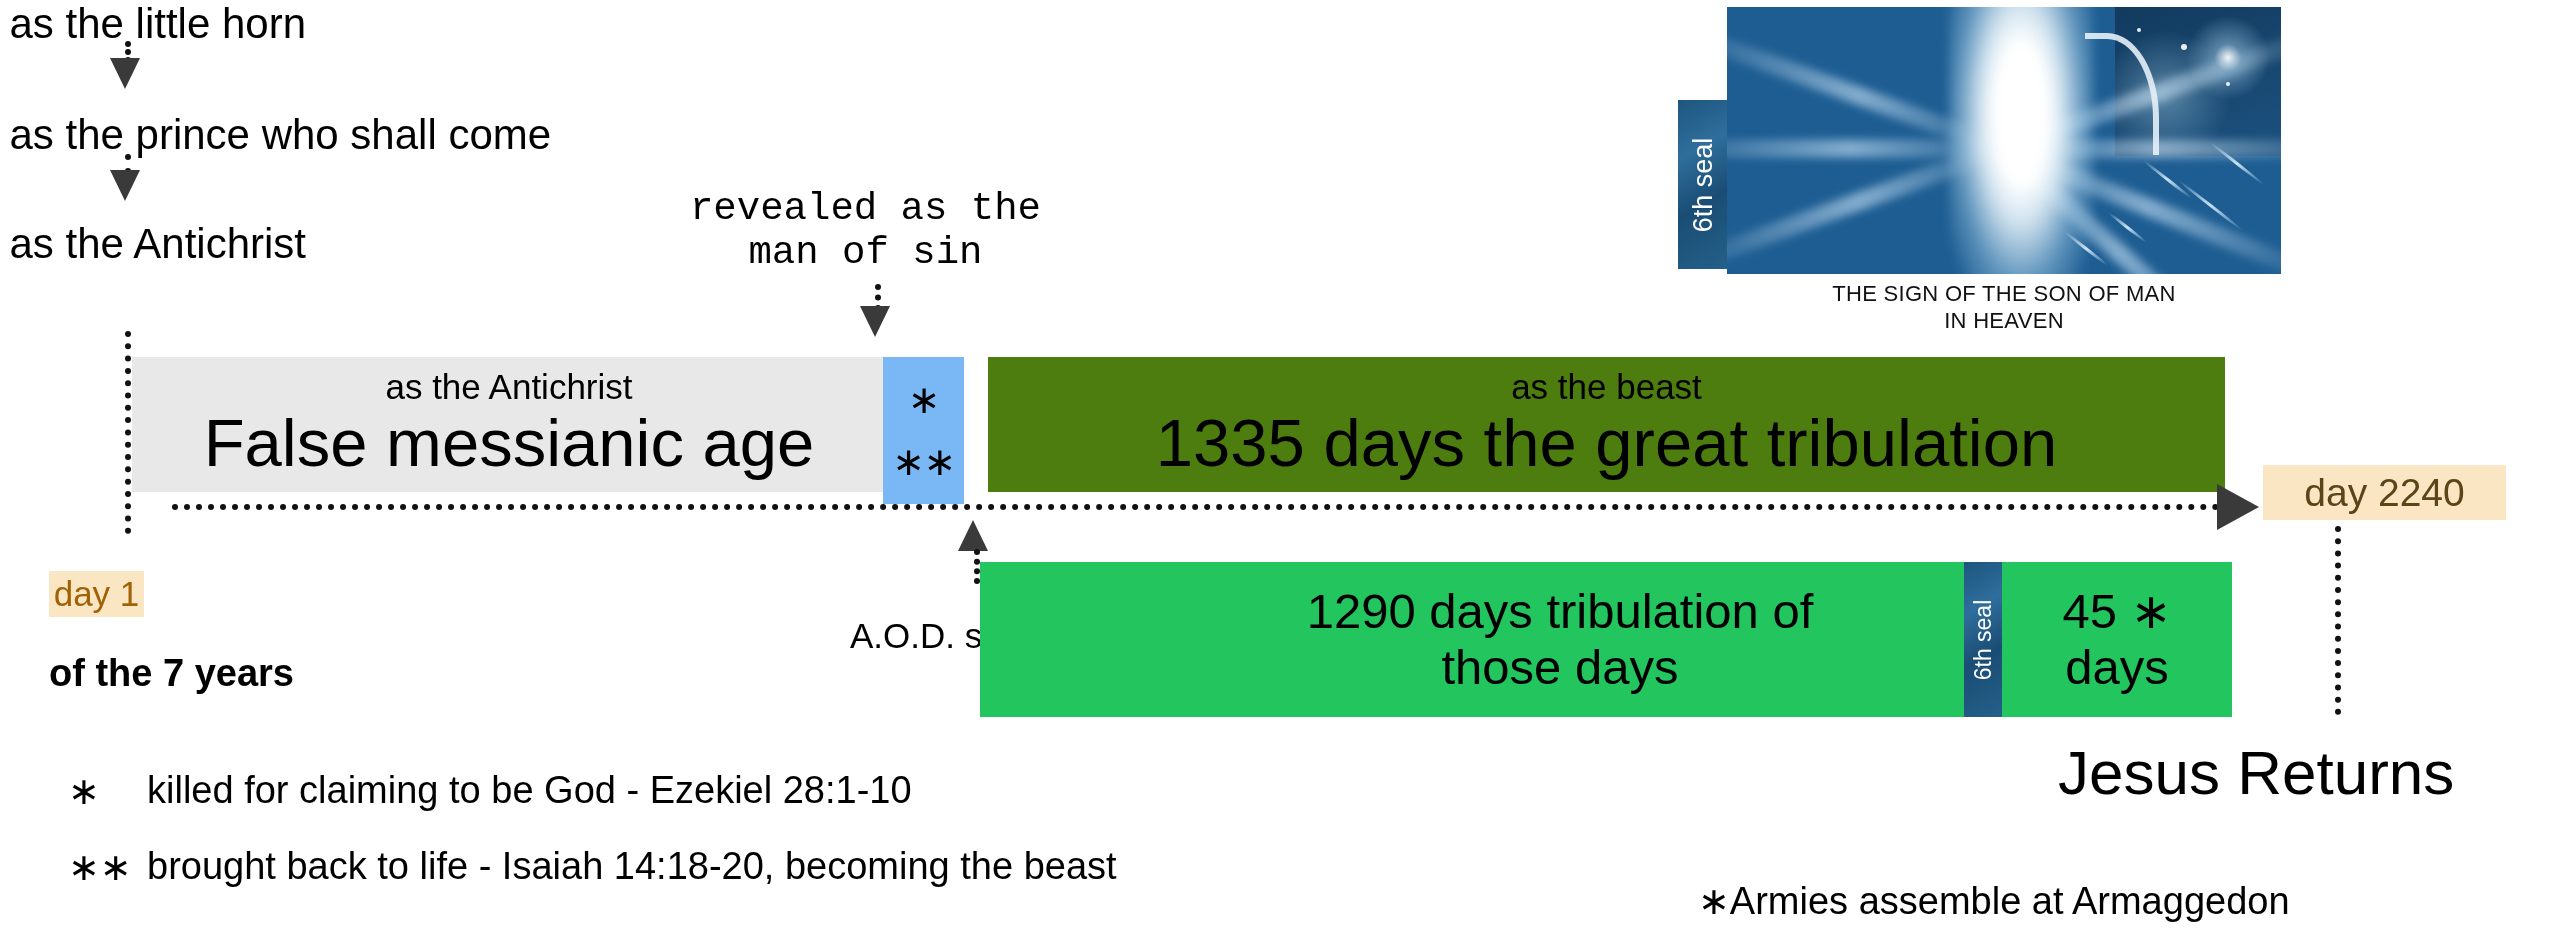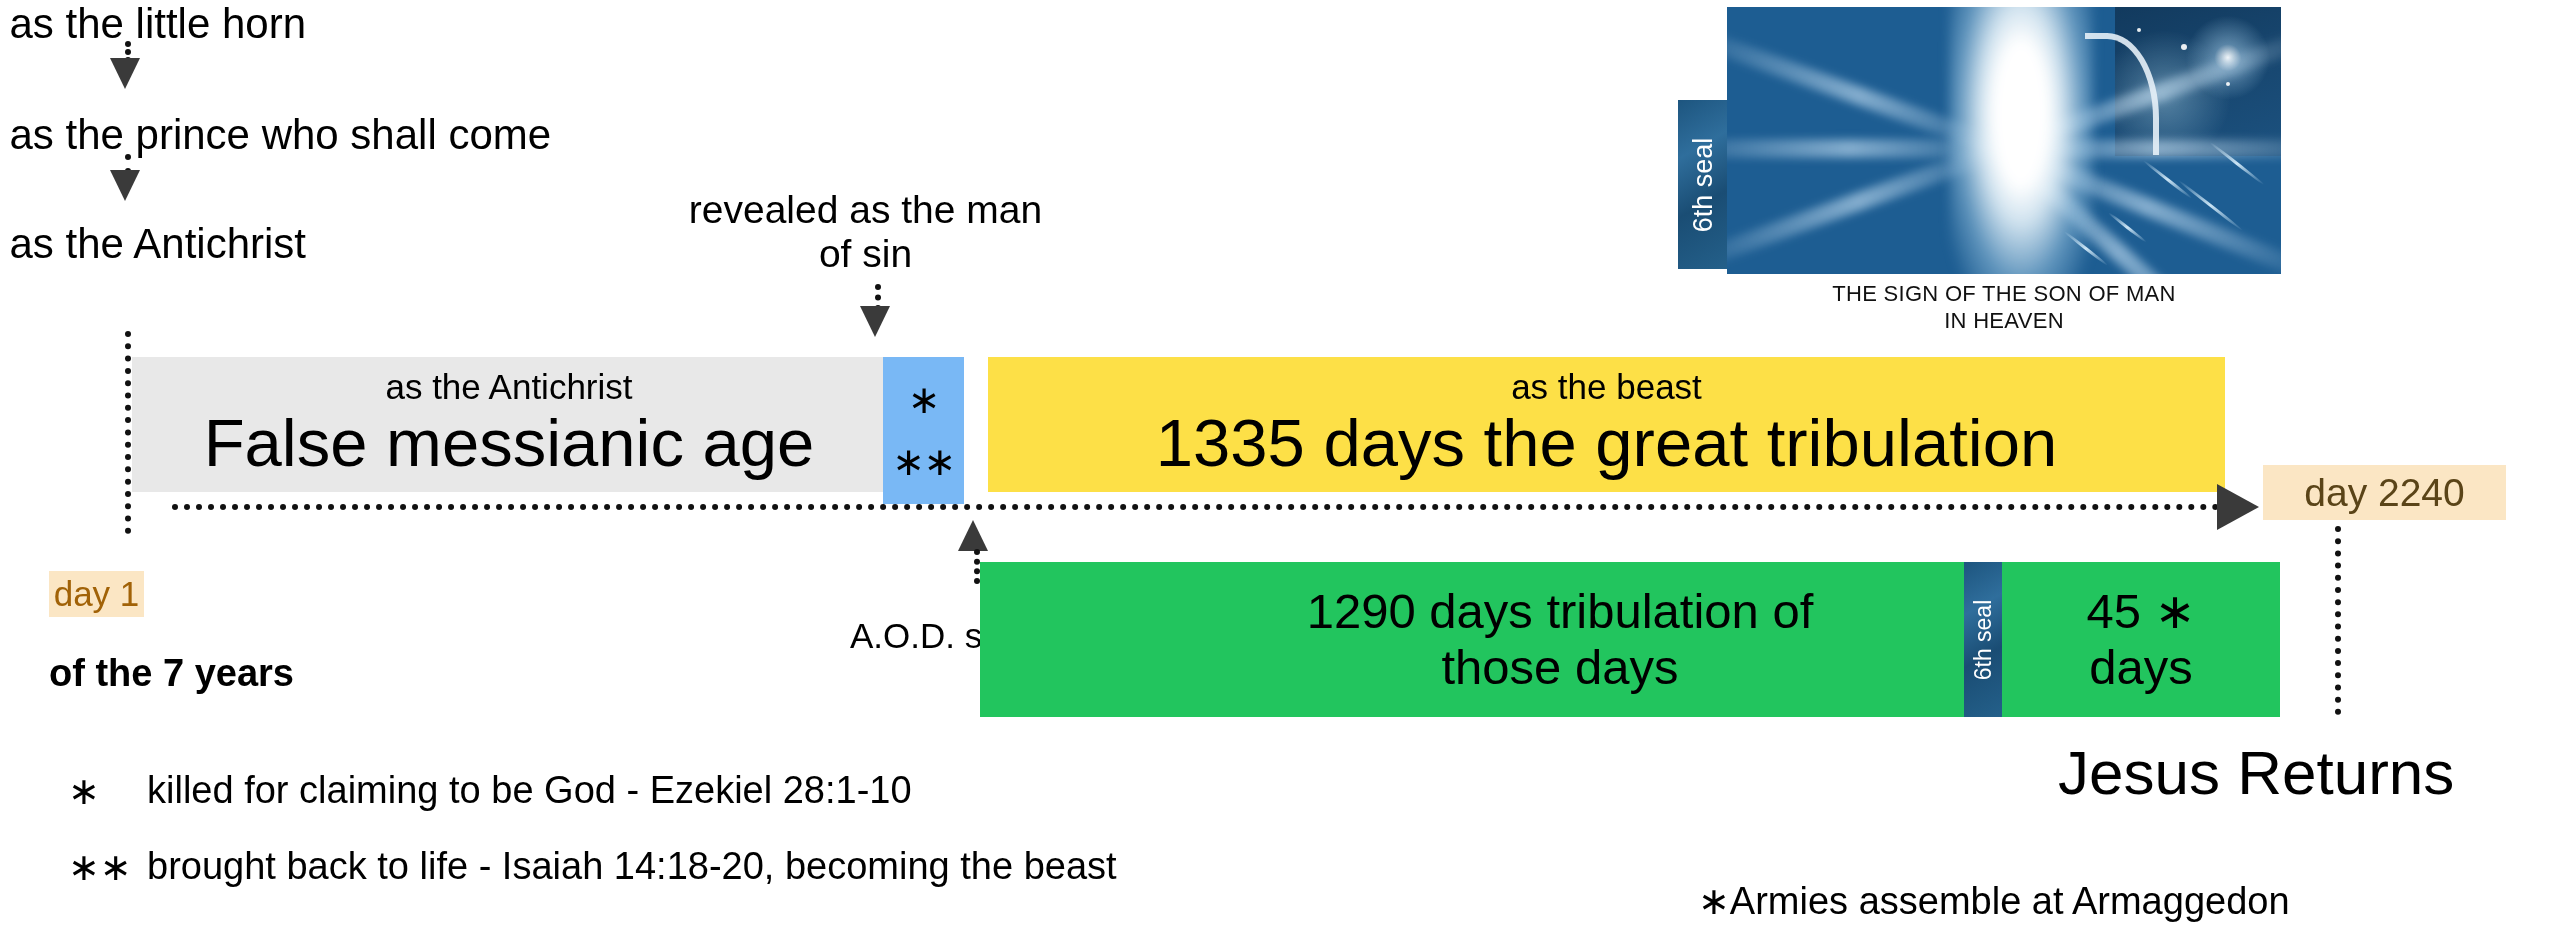--- a/index.html
+++ b/index.html
@@ -53,21 +53,21 @@
 
   
   .bar {
     position: absolute;
     display: flex;
     flex-direction: column;
     align-items: center;
     justify-content: center;
   }
   .bar-gray  { background: #e8e8e8; }
-  .bar-pink  { background: #fde047; }
+  .bar-pink  { background: #4d7c0f; }
   .bar-blue  { background: #22c55e; }
   .seg-blue  { background: #79b8f5; }
 
   .bar-sub {
     font-size: 35px; color: #000; line-height: 1.05; white-space: nowrap;
   }
   .bar-main {
     font-size: 67px; color: #000; line-height: 1.1; white-space: nowrap;
   }
   .bar-main-2 {
@@ -182,21 +182,21 @@
 
   <div class="abs hier" style="left:9.5px; top:114px;">as the prince who shall come</div>
 
   <div class="vdots" style="left:125px; top:154px; height:20px;"></div>
   <div class="arrow-down" style="left:110px; top:170px;"></div>
 
   <div class="abs hier" style="left:9.5px; top:223px;">as the Antichrist</div>
 
   <div class="vdots" style="left:125px; top:331px; height:203px;"></div>
 
-  <div class="abs lbl-revealed" style="left:676px; top:188px; width:379px;">revealed as the
+  <div class="abs lbl-revealed" style="left:676px; top:188px; width:379px;font-family:Liberation Mono, monospace;">revealed as the
 man of sin</div>
   <div class="vdots" style="left:875px; top:284px; height:27px;"></div>
   <div class="arrow-down" style="left:860px; top:306px;"></div>
 
   <div class="seal-tab" style="left:1678px; top:100px; width:49px; height:169px;">
     <span>6th seal</span>
   </div>
 
   <div class="sky-img" style="left:1727px; top:6.8px; width:554px; height:267px;">
     <div class="galaxy"></div>
@@ -253,21 +253,21 @@
 
   <div class="bar bar-blue" style="left:980px; top:562px; width:984px; height:155px;">
     <div class="bar-main-2" style="padding-left:176px; white-space:pre-line;">1290 days tribulation of
 those days</div>
   </div>
 
   <div class="seal-tab small" style="left:1964px; top:562px; width:38px; height:155px;">
     <span>6th seal</span>
   </div>
 
-  <div class="bar bar-blue" style="left:2002px; top:562px; width:278px; height:155px;">
+  <div class="bar bar-blue" style="left:2002px; top:562px; width:230px; height:155px;">
     <div class="bar-main-2" style="white-space:pre-line;">45 ∗
 days</div>
   </div>
 
   <div class="abs lbl-jesus" style="left:2058px; top:737px;">Jesus Returns</div>
 
   <div class="abs lbl-foot" style="left:68px; top:769px;">∗</div>
   <div class="abs lbl-foot" style="left:147px; top:769px;">killed for claiming to be God - Ezekiel 28:1-10</div>
 
   <div class="abs lbl-foot" style="left:68px; top:845px;">∗∗</div>

